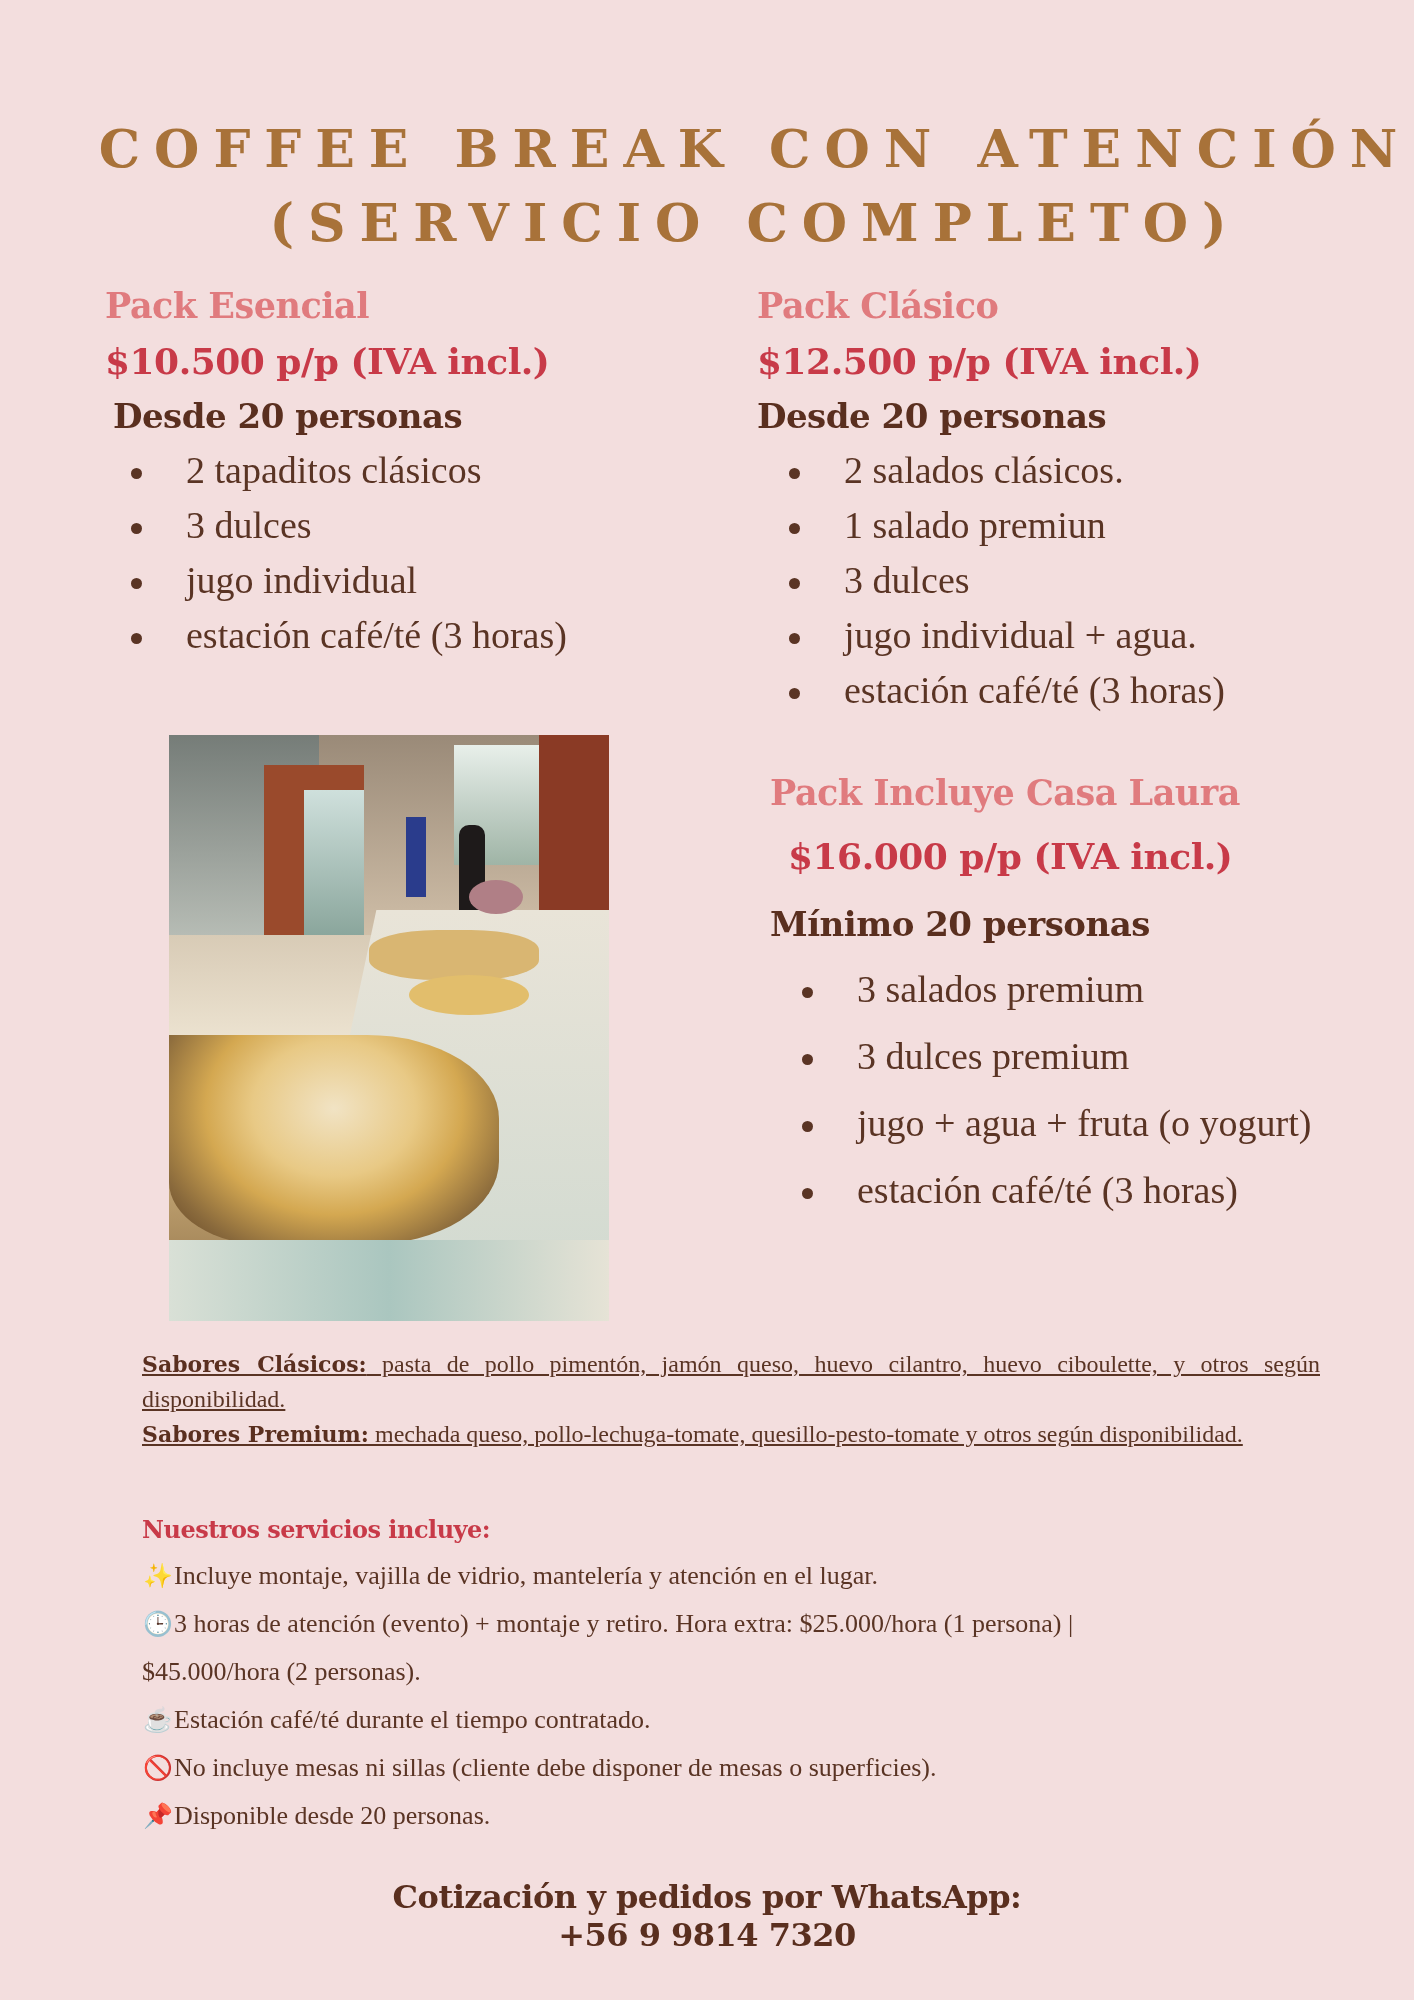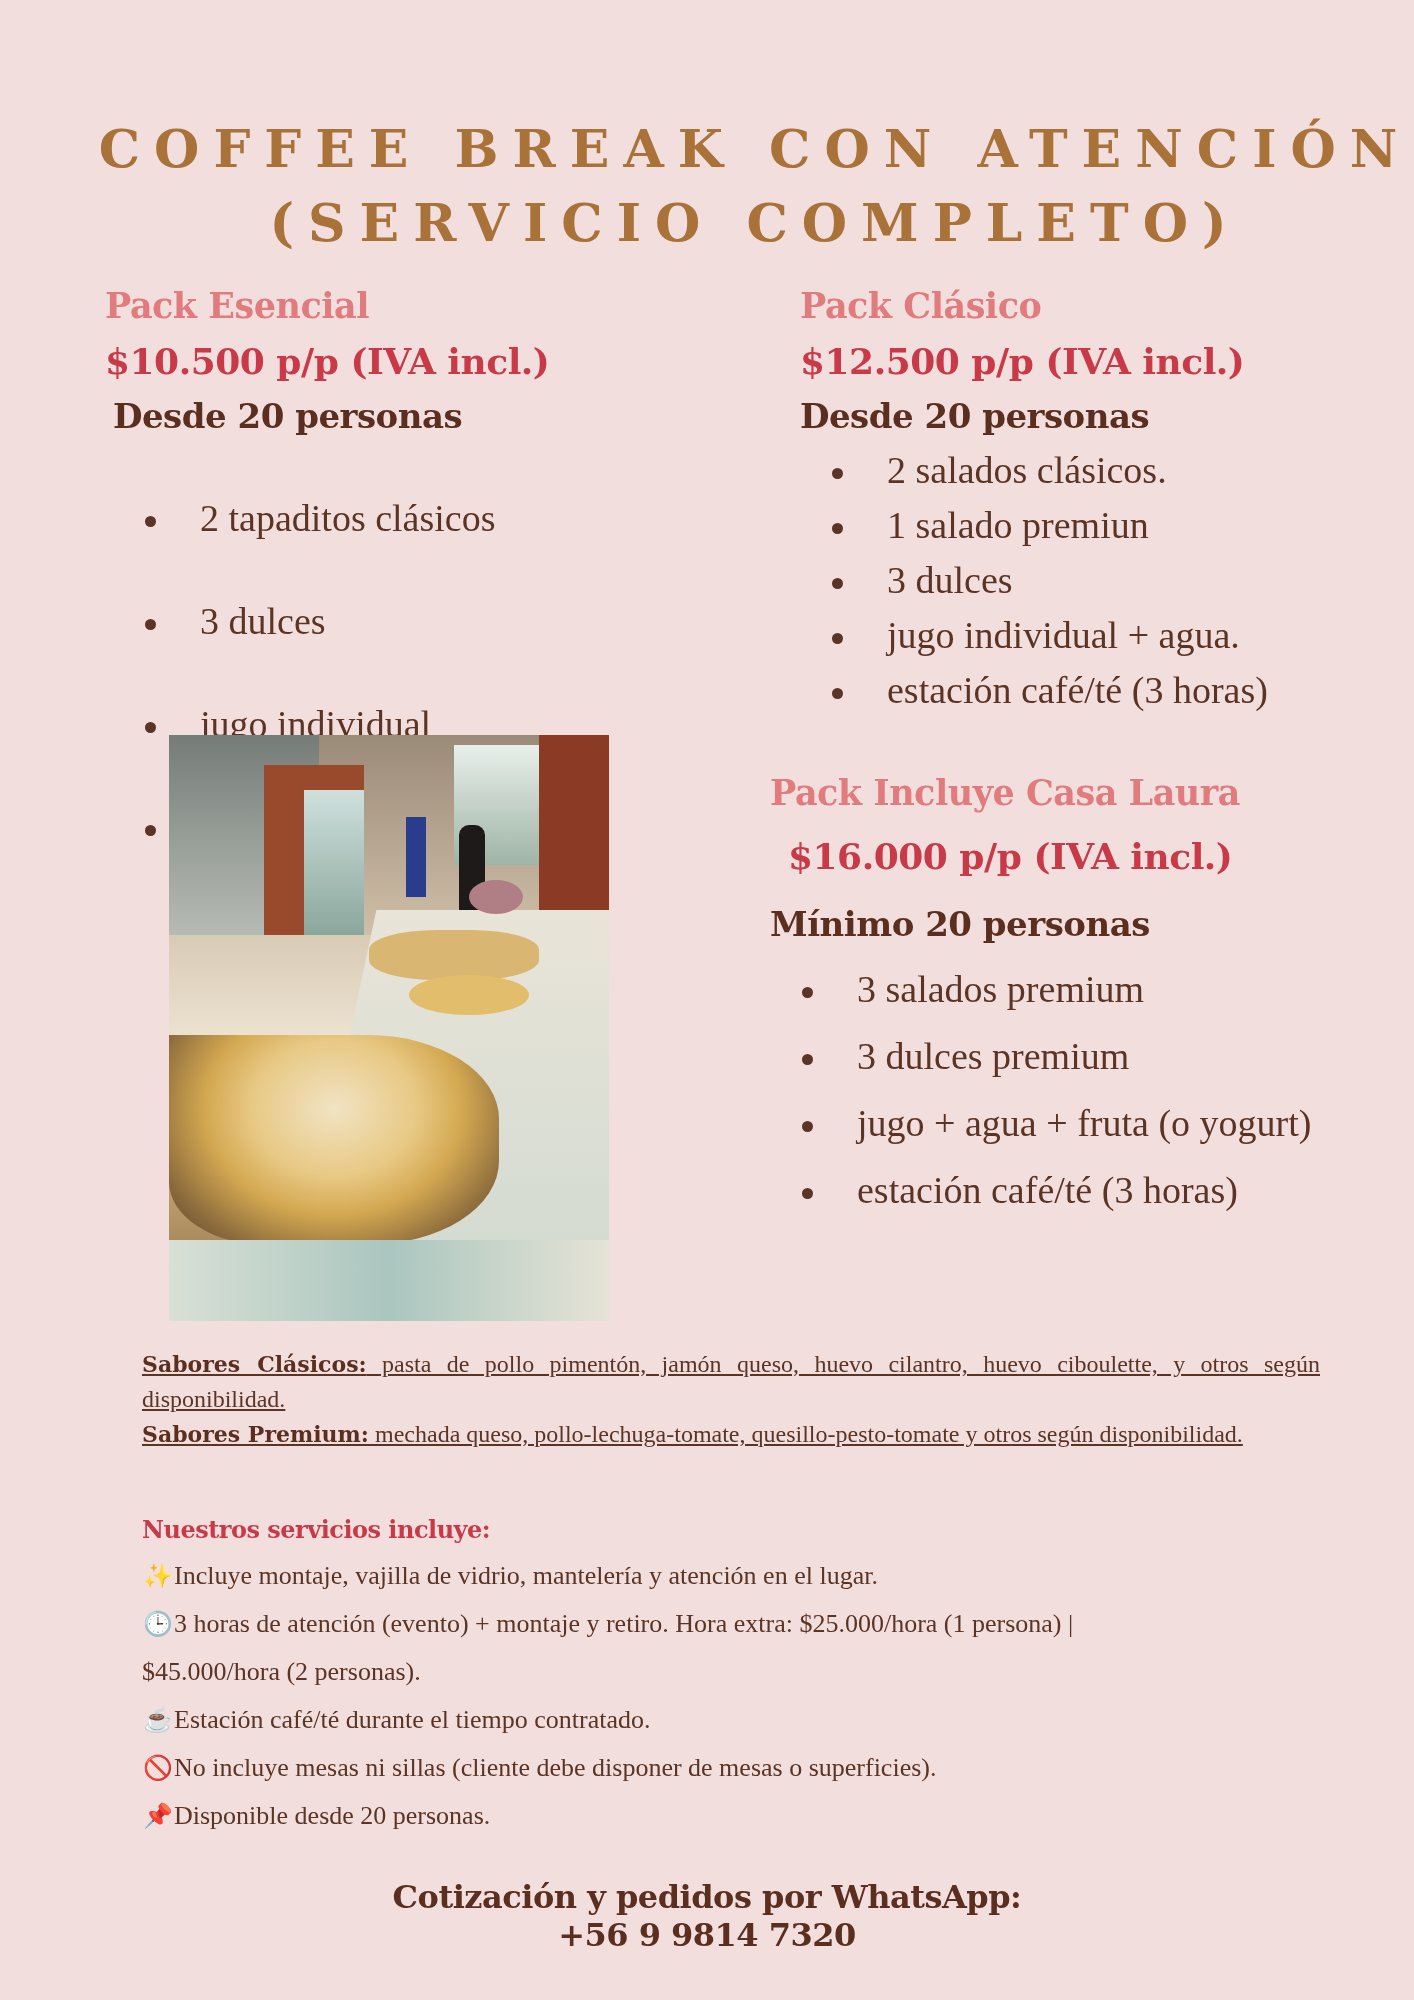--- a/index.html
+++ b/index.html
@@ -58,23 +58,23 @@
   .pack li::before {
     content: "";
     position: absolute;
     left: 0; top: 50%;
     width: 11px; height: 11px;
     margin-top: -3px;
     border-radius: 50%;
     background: #5a3424;
   }
   #pack-esencial { left: 105px; top: 279px; }
-  #pack-esencial li { line-height: 55px; left: 40px; margin-top: 48px; }
+  #pack-esencial li { line-height: 55px; left: 26px; }
   #pack-esencial .pack-min { padding-left: 8px; }
-  #pack-clasico { left: 757px; top: 279px; margin-left: 43px; }
+  #pack-clasico { left: 757px; top: 279px; }
   #pack-clasico li { line-height: 55px; left: 32px; }
   #pack-premium { left: 770px; top: 766px; }
   #pack-premium .pack-price { padding-left: 18px; line-height: 72px; }
   #pack-premium .pack-min { line-height: 64px; }
   #pack-premium li { line-height: 67px; left: 32px; }
 
   .photo {
     position: absolute;
     left: 169px; top: 735px;
     width: 440px; height: 586px;

